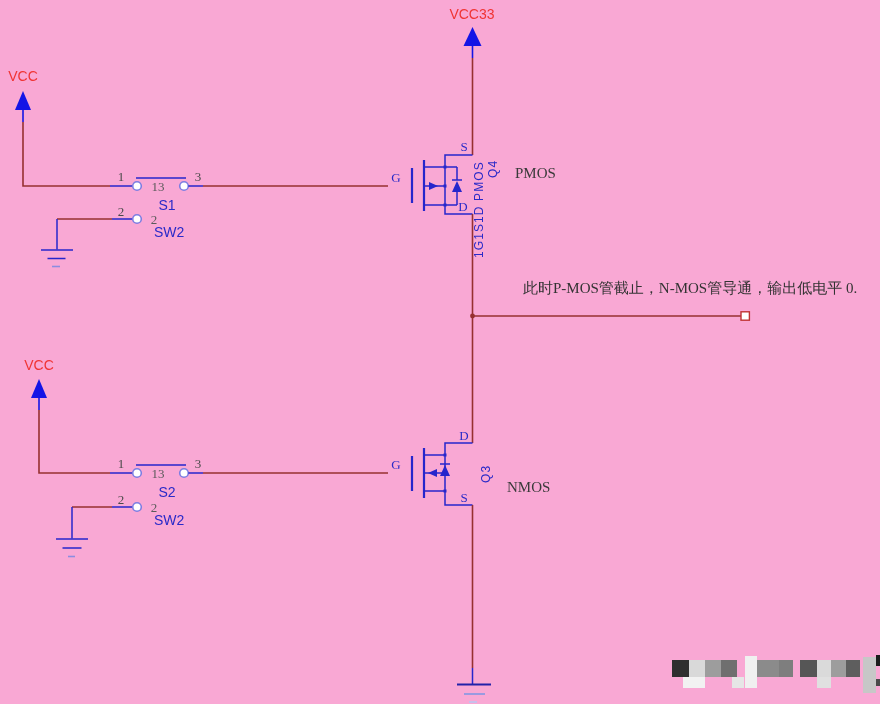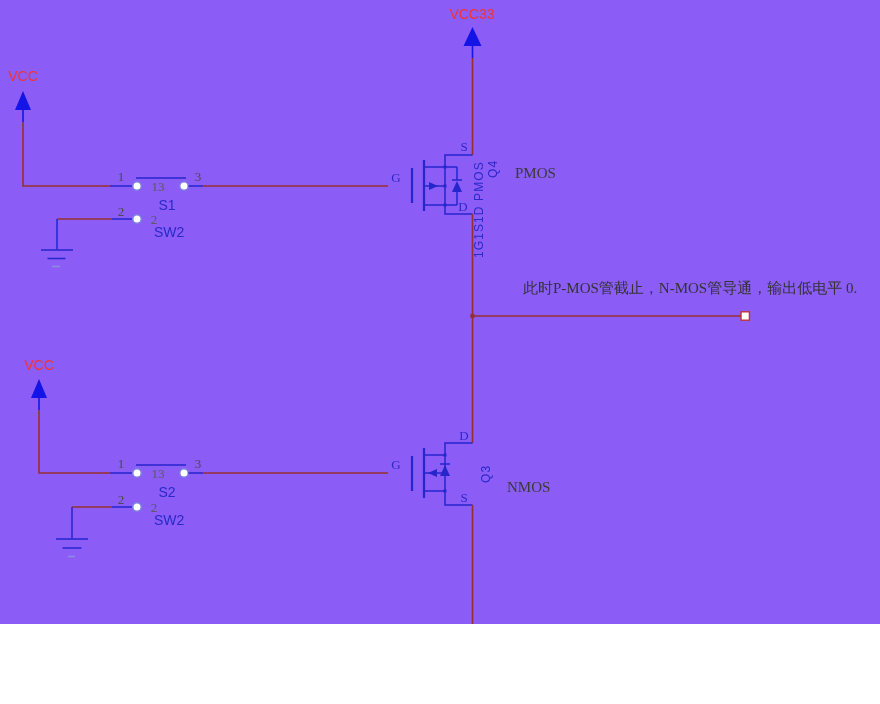--- a/index.html
+++ b/index.html
@@ -1,16 +1,16 @@
 <!DOCTYPE html>
 <html><head>
 <meta charset="utf-8">
 <style>
   html,body{margin:0;padding:0;background:#ffffff;}
-  .stage{position:relative;width:880px;height:624px;background:#8b5cf6;overflow:hidden;
+  .stage{position:relative;width:880px;height:704px;background:#f9a8d4;overflow:hidden;
          font-family:"Liberation Sans",sans-serif;}
   svg{position:absolute;left:0;top:0;}
   .wire{stroke:#963030;stroke-width:1.6;fill:none;}
   .comp{stroke:#2626cc;stroke-width:1.5;fill:none;}
   .lead{stroke:#2626cc;stroke-width:1.5;fill:none;}
   .bar{stroke:#2626cc;stroke-width:2.2;fill:none;}
   .pin-circle{stroke:#7d7de2;stroke-width:1.6;fill:#ffffff;}
   .dot{fill:#2626cc;}
   .t-power{fill:#f03434;font:14px "Liberation Sans",sans-serif;}
   .t-blue-serif{fill:#2a2ac8;font:13px "Liberation Serif",serif;}

